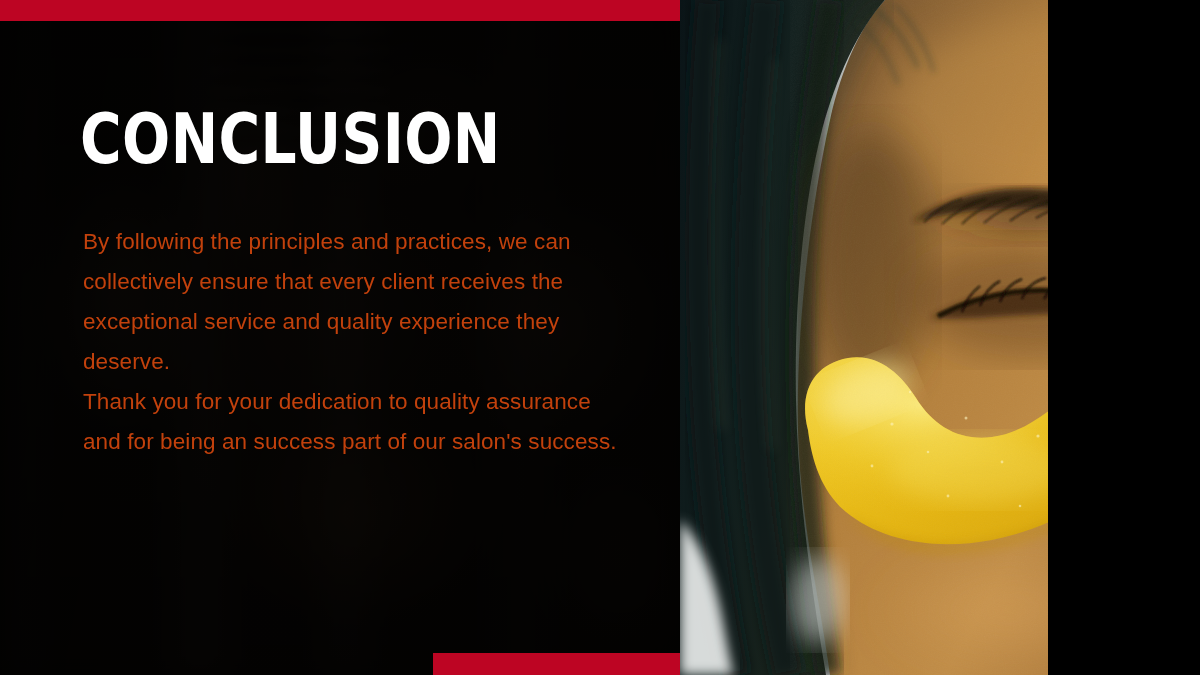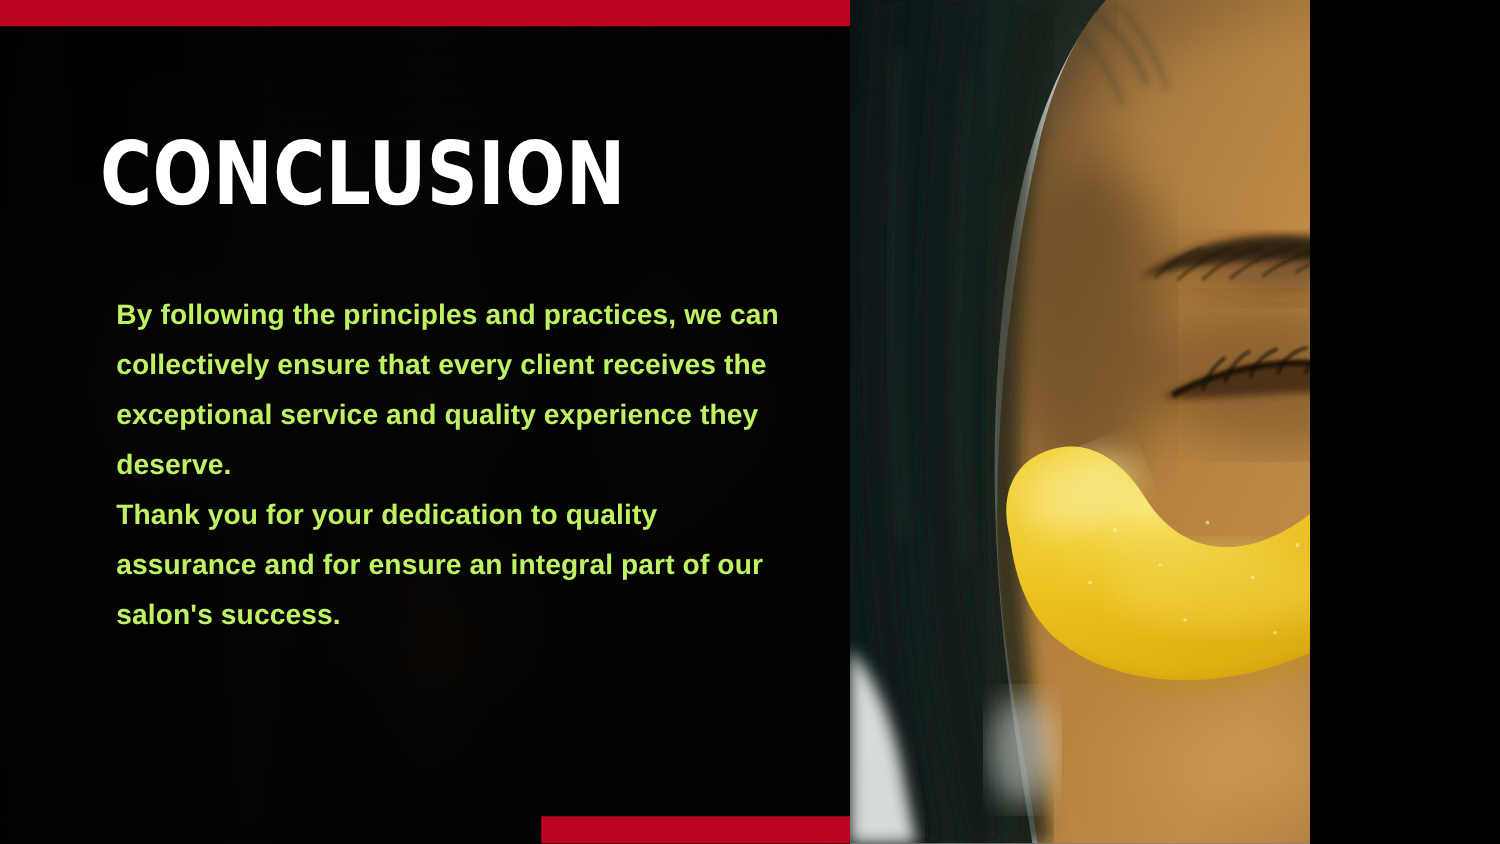--- a/index.html
+++ b/index.html
@@ -122,24 +122,24 @@
     letter-spacing: 0.5px;
     transform: scaleX(0.90);
     transform-origin: left center;
     white-space: nowrap;
   }
   .body-text {
     position: absolute;
     left: 3px;
     top: 222px;
     width: 548px;
-    margin: 10px;
-    color: #bef264;
+    margin: 0;
+    color: #c2410c;
     font-family: "Liberation Sans", sans-serif;
-    font-weight: 700;
+    font-weight: 400;
     font-size: 22.5px;
     line-height: 40px;
     letter-spacing: 0.1px;
   }
   .body-text .para { margin: 0; }
 
   
   .photo-panel {
     position: absolute;
     left: 680px; top: 0;
@@ -163,21 +163,21 @@
   </div>
 
   <div class="red-bar-top"></div>
   <div class="red-bar-bottom"></div>
 
   <div class="content">
     <h1 class="slide-title">CONCLUSION</h1>
 
     <div class="body-text">
       <p class="para">By following the principles and practices, we can collectively ensure that every client receives the exceptional service and quality experience they deserve.</p>
-      <p class="para">Thank you for your dedication to quality assurance and for ensure an integral part of our salon's success.</p>
+      <p class="para">Thank you for your dedication to quality assurance and for being an success part of our salon's success.</p>
     </div>
   </div>
 
   <div class="photo-panel">
     <svg class="photo-svg" viewBox="0 0 520 675" preserveAspectRatio="none">
       <defs>
         <linearGradient id="bgLight" x1="0" y1="0" x2="0" y2="1">
           <stop offset="0%" stop-color="#eef1f0"></stop>
           <stop offset="55%" stop-color="#e6eae9"></stop>
           <stop offset="100%" stop-color="#dfe4e3"></stop>

